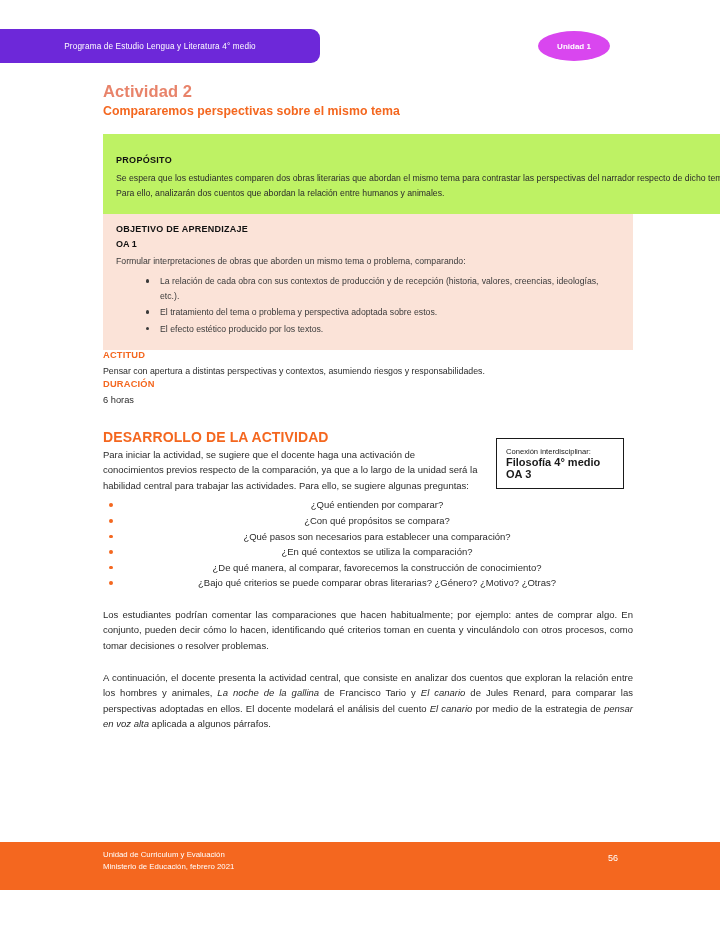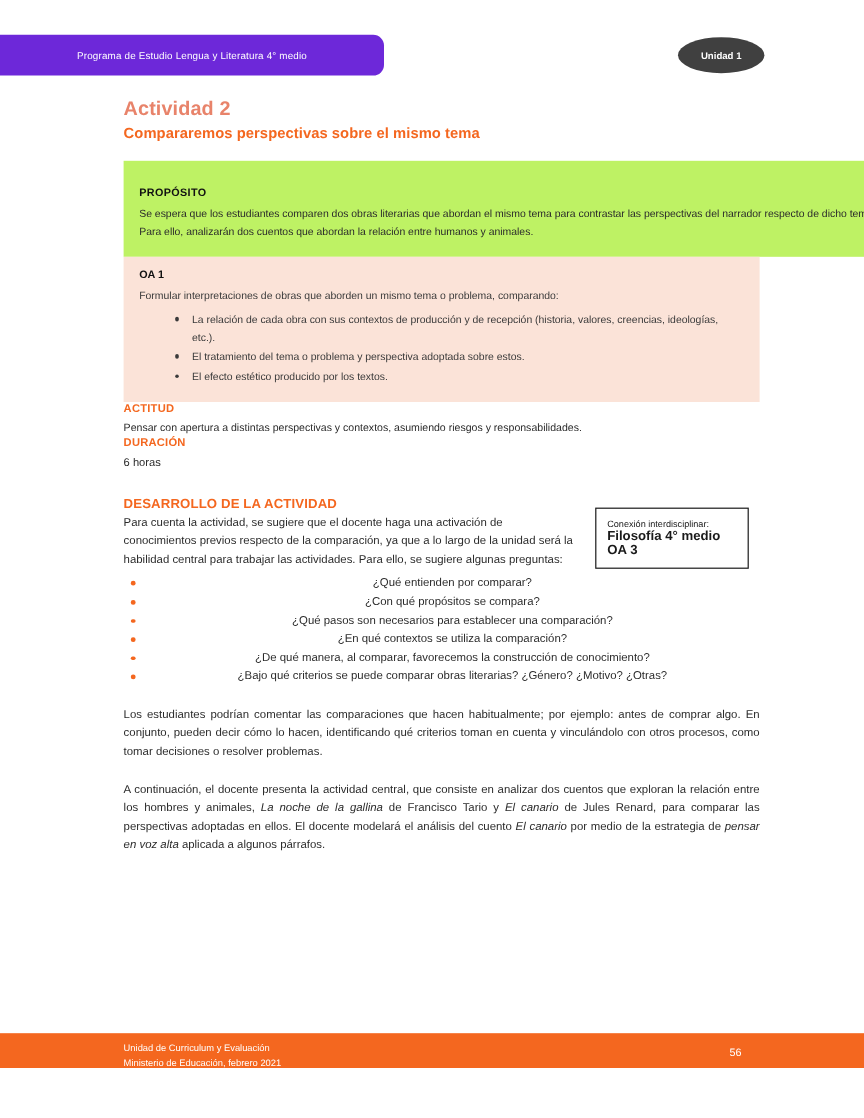--- a/index.html
+++ b/index.html
@@ -31,25 +31,25 @@
     justify-content: center;
   }
   .header-band-text {
     color: #ffffff;
     font-size: 8.2px;
     letter-spacing: 0.15px;
     white-space: nowrap;
   }
   .unit-badge {
     position: absolute;
-    left: 565px;
+    left: 538px;
     top: 31px;
     width: 72px;
     height: 30px;
-    background: #404040;
+    background: #d946ef;
     border-radius: 50%;
     display: flex;
     align-items: center;
     justify-content: center;
   }
   .unit-badge-text {
     color: #ffffff;
     font-size: 8px;
     font-weight: bold;
     white-space: nowrap;
@@ -169,21 +169,21 @@
     line-height: 14px;
   }
 
   
   .desarrollo {
     margin-top: 22px;
     position: relative;
   }
   .desarrollo-head {
     color: #f4671f;
-    font-size: 11px;
+    font-size: 14px;
     font-weight: bold;
     letter-spacing: 0.1px;
     margin-bottom: 2px;
   }
   .desarrollo-intro {
     width: 375px;
     color: #2b2b2b;
     font-size: 9.5px;
     line-height: 15.6px;
   }
@@ -242,21 +242,21 @@
     text-align: justify;
   }
   .para i { font-style: italic; }
 
   
   .footer-band {
     position: absolute;
     left: 0;
     bottom: 42px;
     width: 720px;
-    height: 29px;
+    height: 48px;
     background: #f4671f;
   }
   .footer-left {
     position: absolute;
     left: 103px;
     top: 7px;
     color: #ffffff;
     font-size: 7.8px;
     line-height: 11.5px;
   }
@@ -283,20 +283,21 @@
 
   <h1 class="activity-title">Actividad 2</h1>
   <h2 class="activity-subtitle">Compararemos perspectivas sobre el mismo tema</h2>
 
   <div class="proposito-box">
     <div class="proposito-head">PROPÓSITO</div>
     <div class="proposito-body">Se espera que los estudiantes comparen dos obras literarias que abordan el mismo tema para contrastar las perspectivas del narrador respecto de dicho tema. Para ello, analizarán dos cuentos que abordan la relación entre humanos y animales.</div>
   </div>
 
   <div class="oa-box">
+    <div class="oa-head">OBJETIVO DE APRENDIZAJE</div>
     <div class="oa-code">OA 1</div>
     <div class="oa-lead">Formular interpretaciones de obras que aborden un mismo tema o problema, comparando:</div>
     <ul class="oa-list">
       <li>La relación de cada obra con sus contextos de producción y de recepción (historia, valores, creencias, ideologías, etc.).</li>
       <li>El tratamiento del tema o problema y perspectiva adoptada sobre estos.</li>
       <li>El efecto estético producido por los textos.</li>
     </ul>
   </div>
 
   <div class="section">
@@ -310,21 +311,21 @@
   </div>
 
   <div class="desarrollo">
 
     <div class="conexion-box">
       <div class="conexion-line1">Conexión interdisciplinar:</div>
       <div class="conexion-line2">Filosofía 4° medio OA 3</div>
     </div>
 
     <div class="desarrollo-head">DESARROLLO DE LA ACTIVIDAD</div>
-    <div class="desarrollo-intro">Para cuenta la actividad, se sugiere que el docente haga una activación de conocimientos previos respecto de la comparación, ya que a lo largo de la unidad será la habilidad central para trabajar las actividades. Para ello, se sugiere algunas preguntas:</div>
+    <div class="desarrollo-intro">Para iniciar la actividad, se sugiere que el docente haga una activación de conocimientos previos respecto de la comparación, ya que a lo largo de la unidad será la habilidad central para trabajar las actividades. Para ello, se sugiere algunas preguntas:</div>
 
     <ul class="question-list">
       <li>¿Qué entienden por comparar?</li>
       <li>¿Con qué propósitos se compara?</li>
       <li>¿Qué pasos son necesarios para establecer una comparación?</li>
       <li>¿En qué contextos se utiliza la comparación?</li>
       <li>¿De qué manera, al comparar, favorecemos la construcción de conocimiento?</li>
       <li>¿Bajo qué criterios se puede comparar obras literarias? ¿Género? ¿Motivo? ¿Otras?</li>
     </ul>
 

